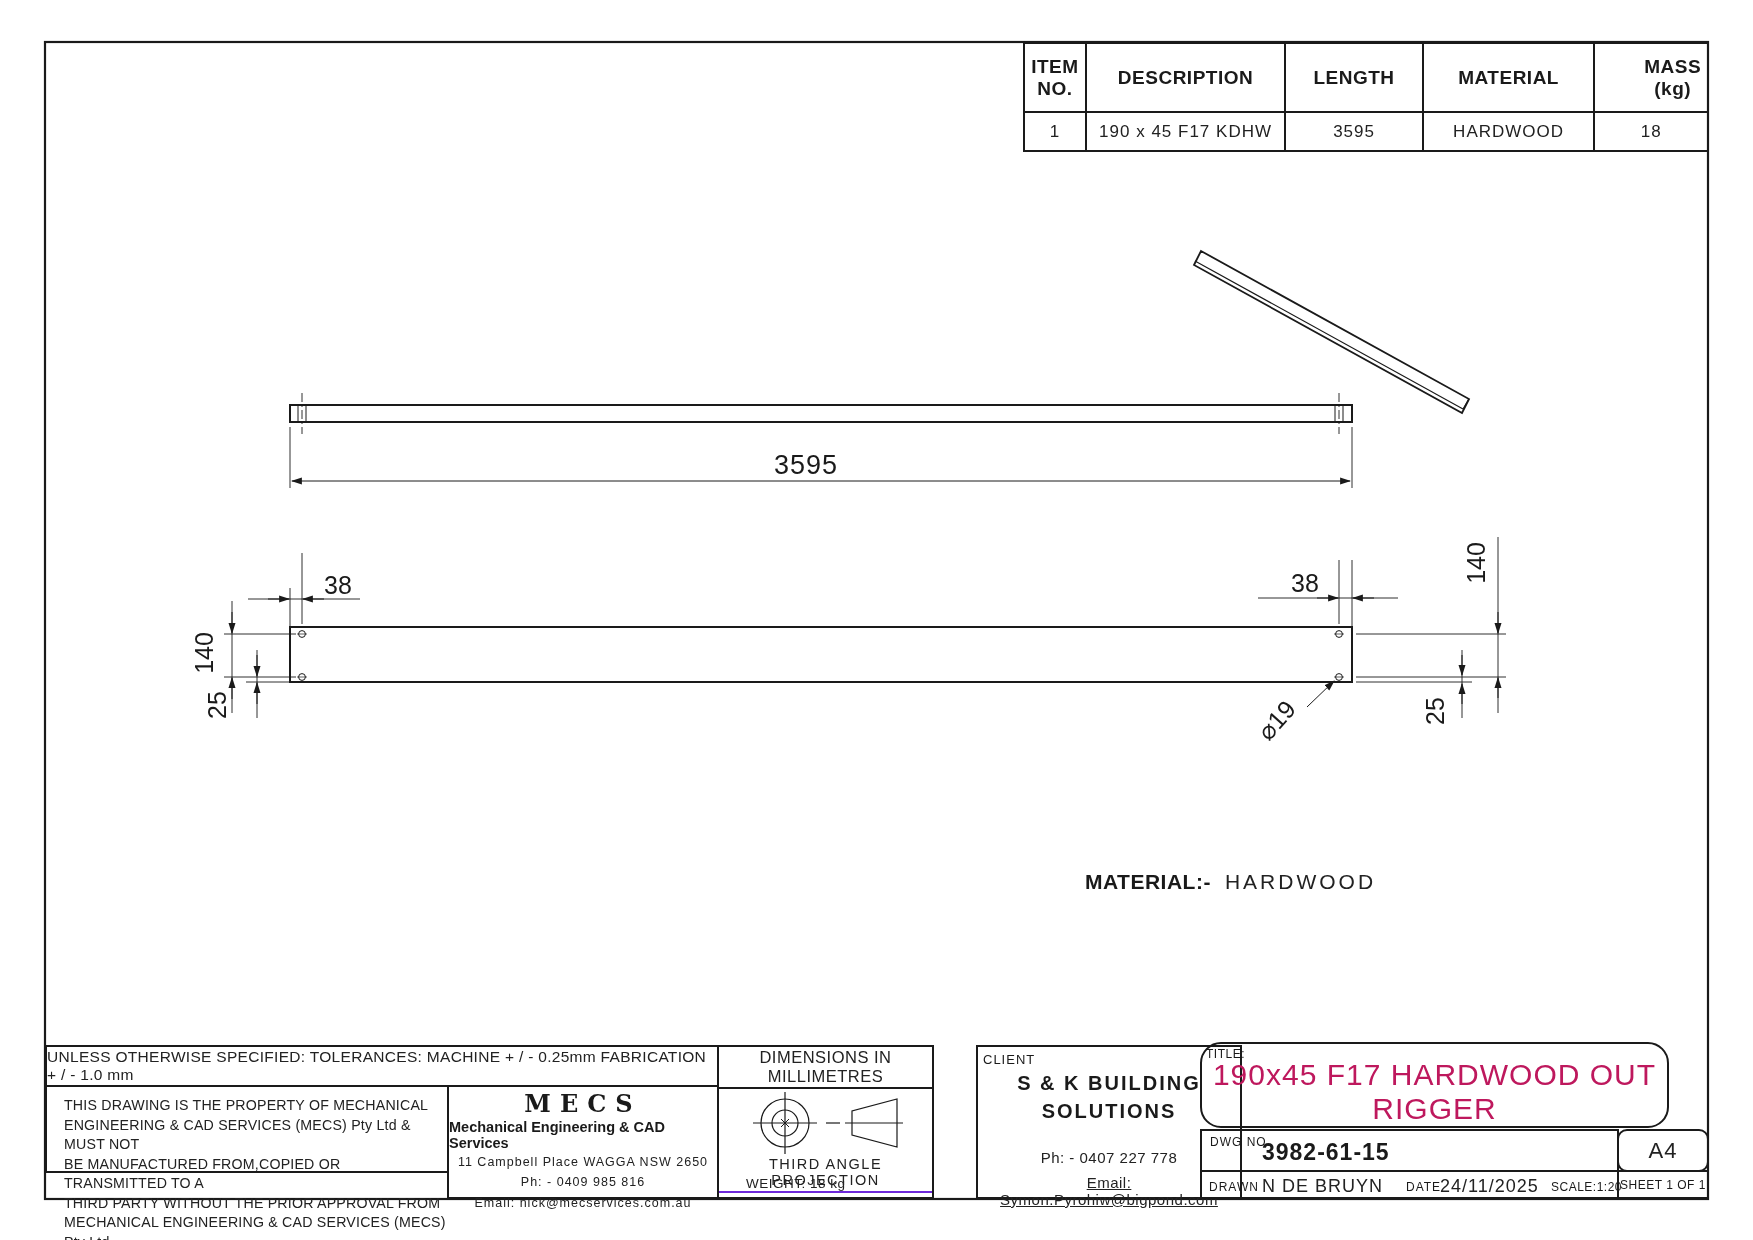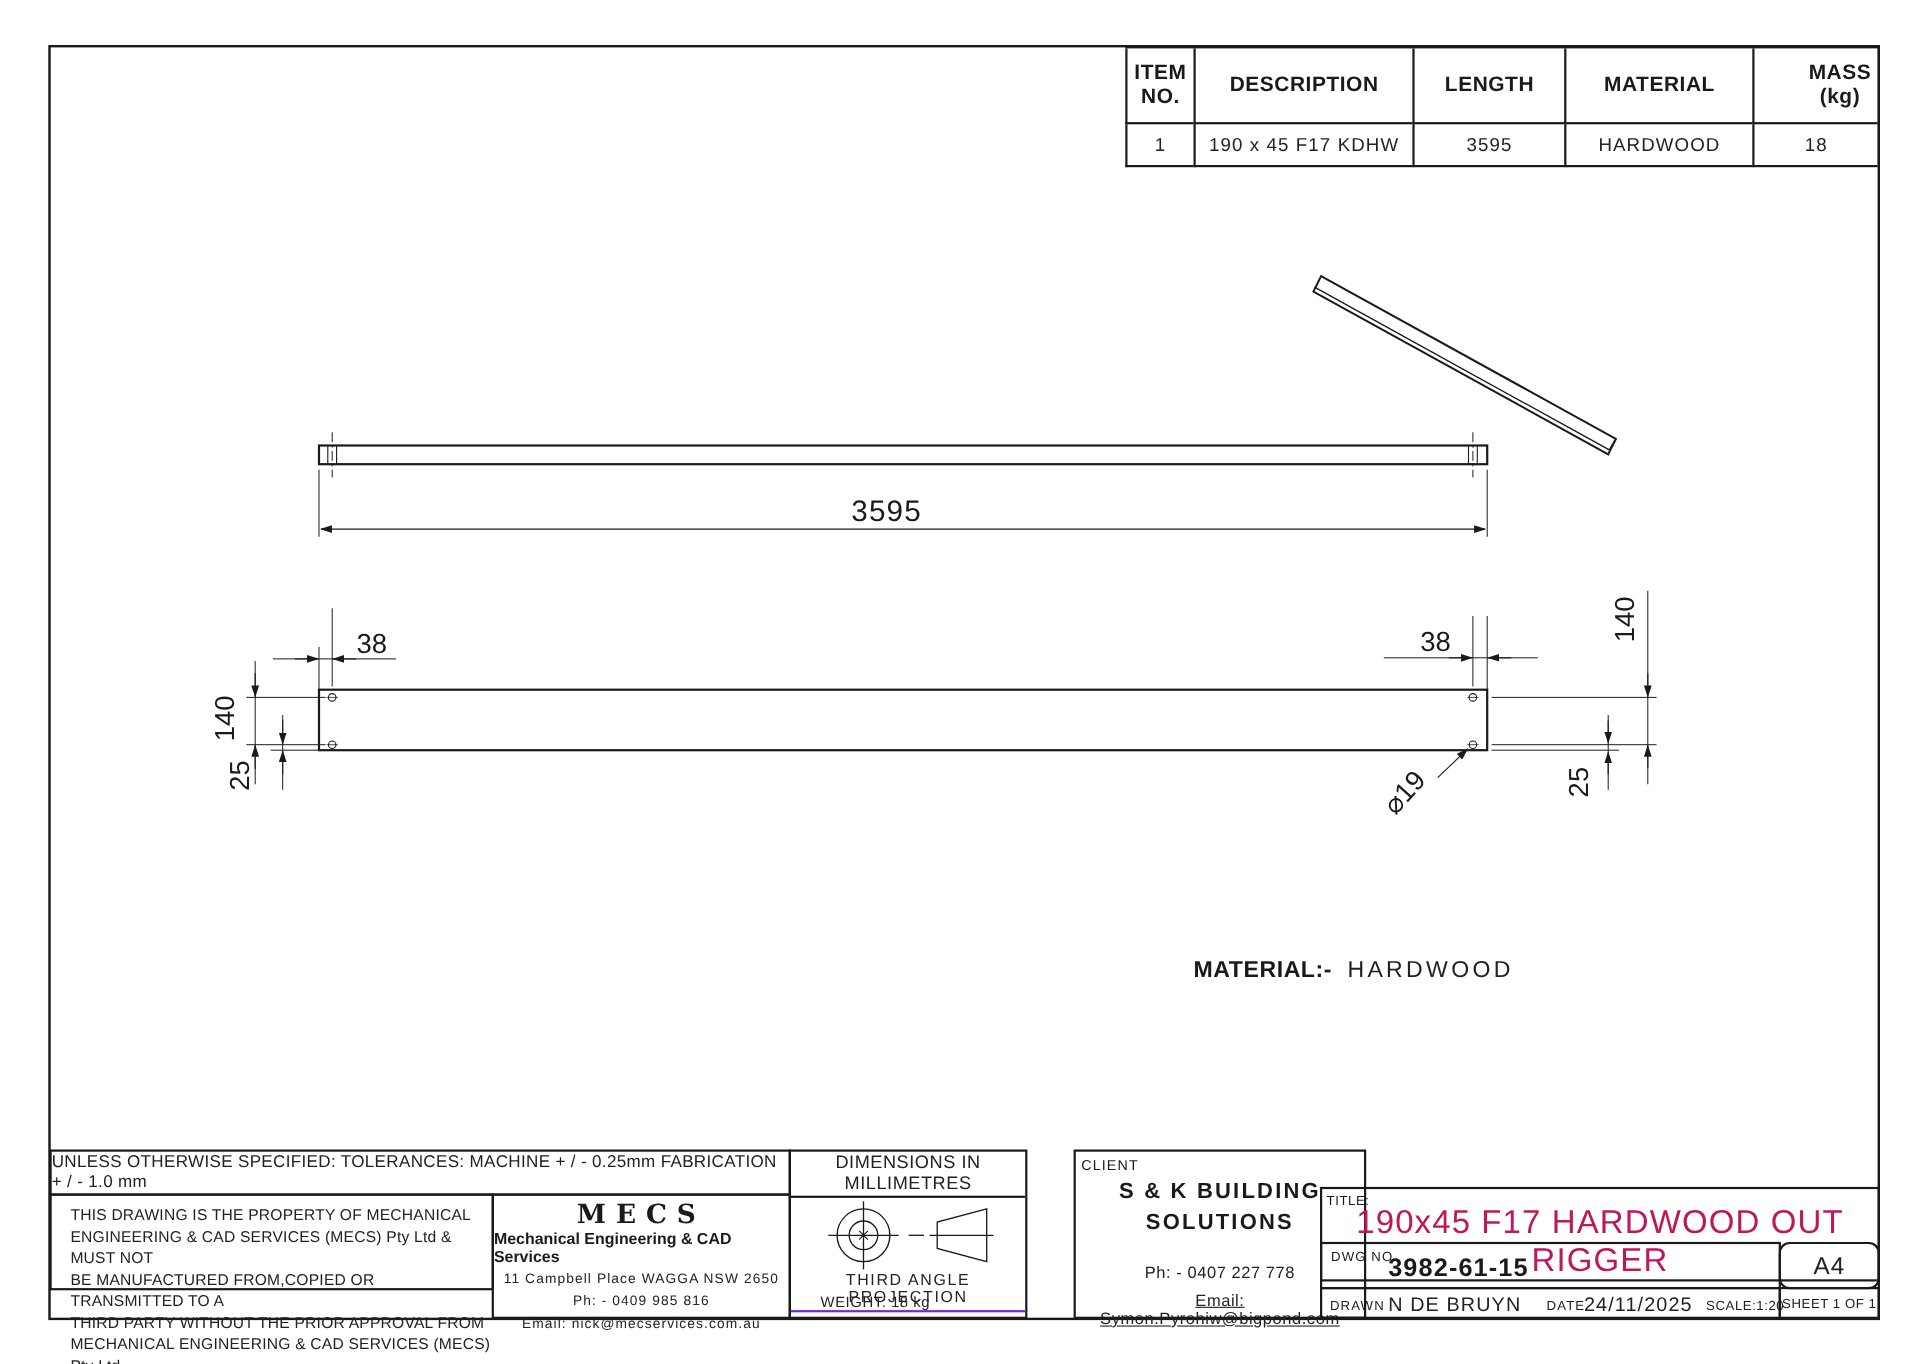--- a/index.html
+++ b/index.html
@@ -180,21 +180,21 @@
 
   <div class="abs bord blk" style="left:976px;top:1045px;width:266px;height:154px;">
     <div class="lbl" style="position:absolute;left:5px;top:5px;font-size:13px;letter-spacing:1px;">CLIENT</div>
     <div style="position:absolute;left:0;top:22px;width:100%;text-align:center;">
       <div style="font-size:20px;font-weight:bold;letter-spacing:2px;line-height:28px;width:230px;margin:0 auto;">S &amp; K  BUILDING SOLUTIONS</div>
     </div>
     <div style="position:absolute;left:0;top:102px;width:100%;text-align:center;font-size:15px;letter-spacing:.5px;color:#222;">Ph: - 0407 227 778</div>
     <div style="position:absolute;left:0;top:127px;width:100%;text-align:center;font-size:15px;letter-spacing:.5px;color:#222;text-decoration:underline;">Email: Symon.Pyrohiw@bigpond.com</div>
   </div>
 
-  <div class="abs bord blk" style="left:1200px;top:1079px;width:509px;height:86px;">
+  <div class="abs bord blk" style="left:1200px;top:1042px;width:469px;height:86px;border-radius:21px;">
     <div class="lbl" style="position:absolute;left:4px;top:3px;">TITLE:</div>
     <div style="position:absolute;left:0;top:14px;width:100%;display:flex;justify-content:center;">
       <div style="width:470px;text-align:center;font-size:30px;line-height:34px;letter-spacing:1px;color:#be185d;">190x45 F17 HARDWOOD OUT RIGGER</div>
     </div>
   </div>
 
   <div class="abs bord blk" style="left:1200px;top:1129px;width:419px;height:43px;">
     <div class="lbl" style="position:absolute;left:8px;top:4px;letter-spacing:1px;">DWG NO.</div>
     <div style="position:absolute;left:60px;top:8px;font-size:23px;font-weight:bold;letter-spacing:1px;">3982-61-15</div>
   </div>

